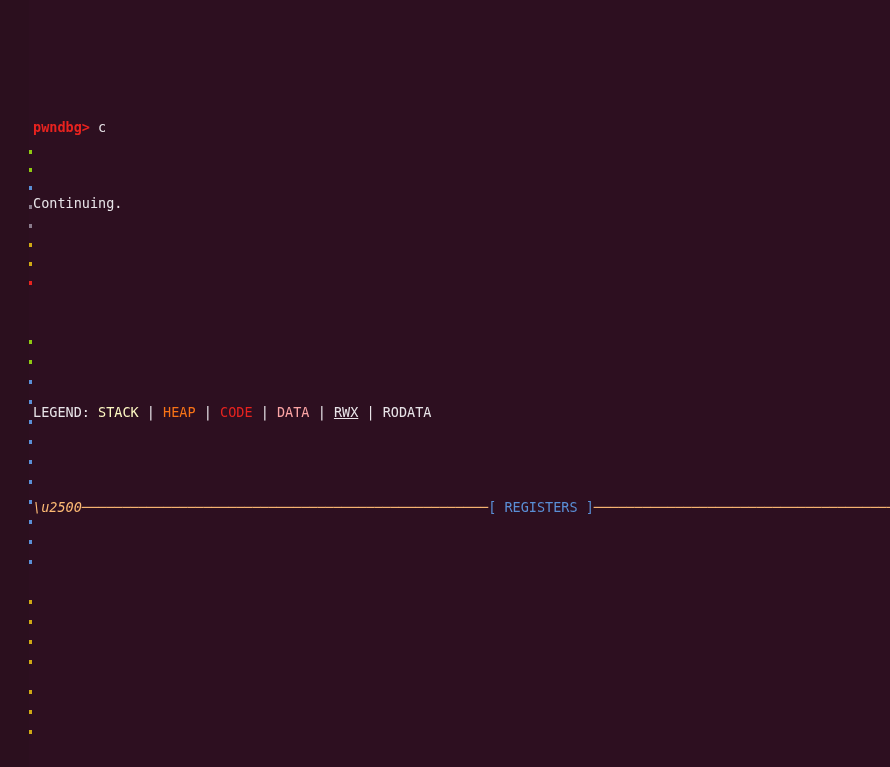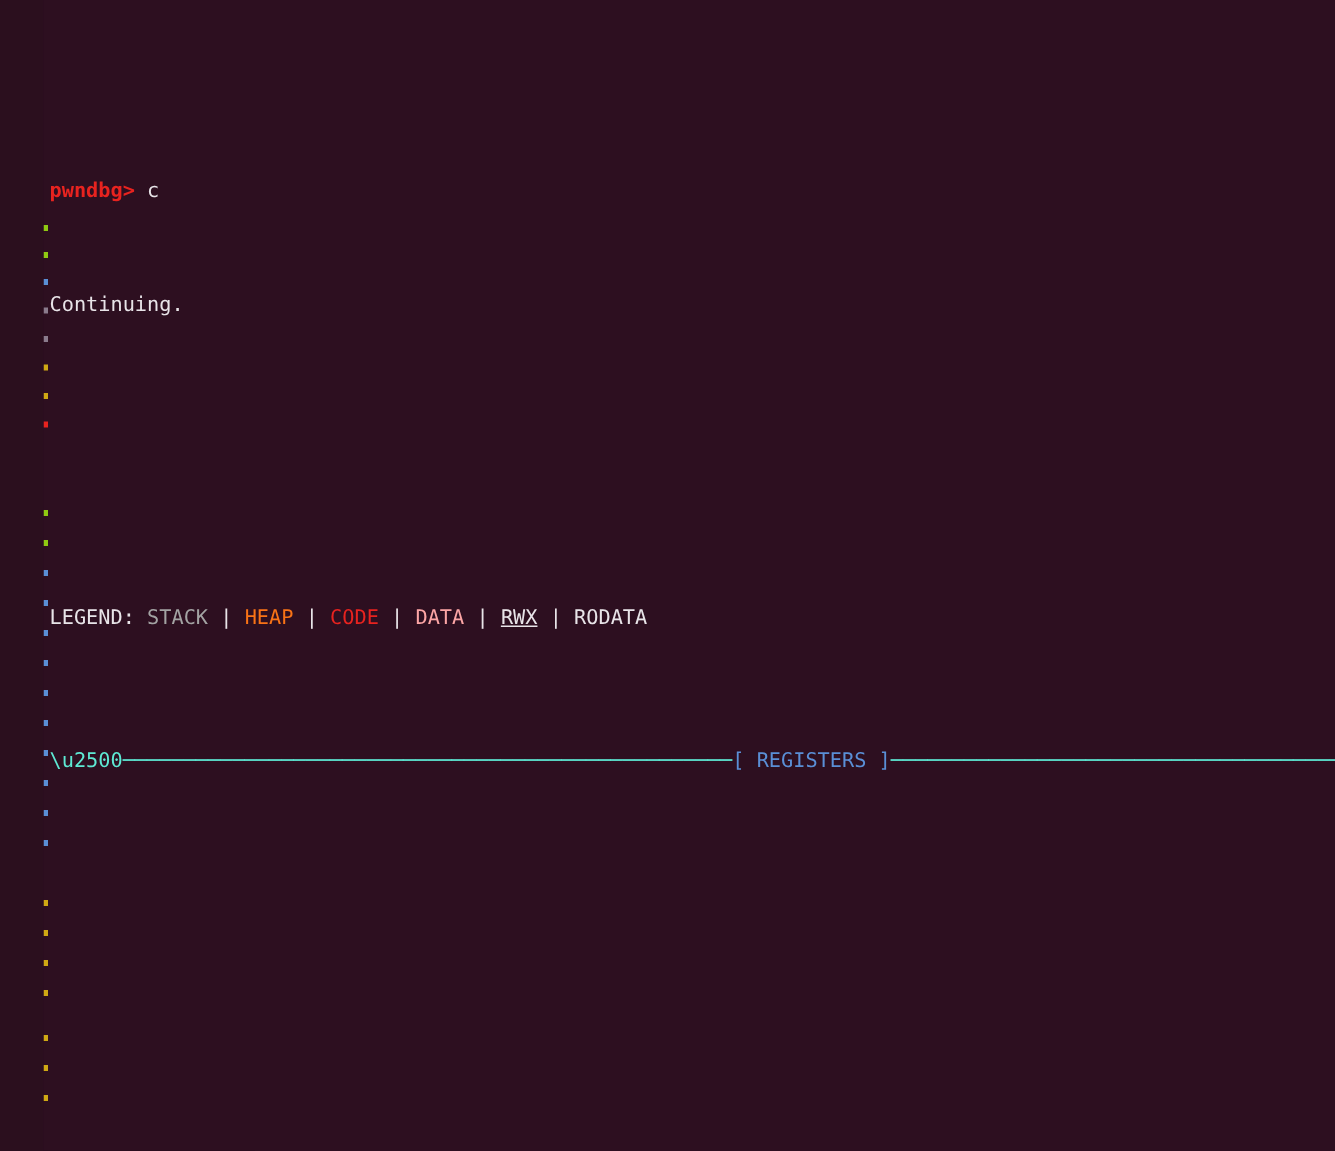--- a/index.html
+++ b/index.html
@@ -35,27 +35,27 @@
     left: 0;
     width: 3px;
     height: 4px;
   }
   .line { height: 19px; padding-left: 4px; }
   .blank { height: 19px; }
 
   
   .c-white   { color: #e8e4e8; }
   .c-red     { color: #e8231f; }
-  .c-gold    { color: #a3a3a3; }
+  .c-gold    { color: #fef9c3; }
   .c-blue    { color: #f97316; }
   .c-gray    { color: #fca5a5; }
   .bold      { font-weight: bold; }
   .underline { text-decoration: underline; }
 
-  .sep-line { color: #5eead4; }
+  .sep-line { color: #fdba74; font-style: italic; }
   .sep-title { color: #5a8fd6; }
 
   #watermark {
     position: absolute;
     right: 8px;
     top: 739px;
     color: #9b8d9e;
     font-family: "Liberation Sans", sans-serif;
     font-size: 14px;
     letter-spacing: 0.2px;

